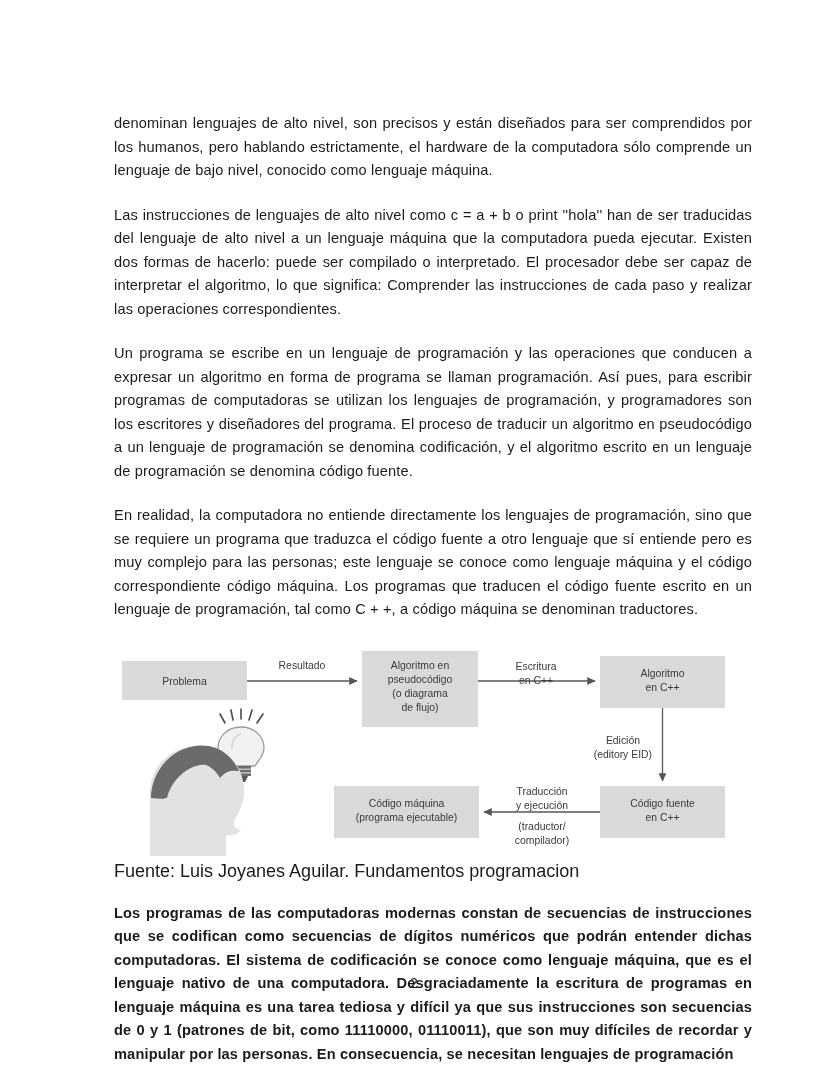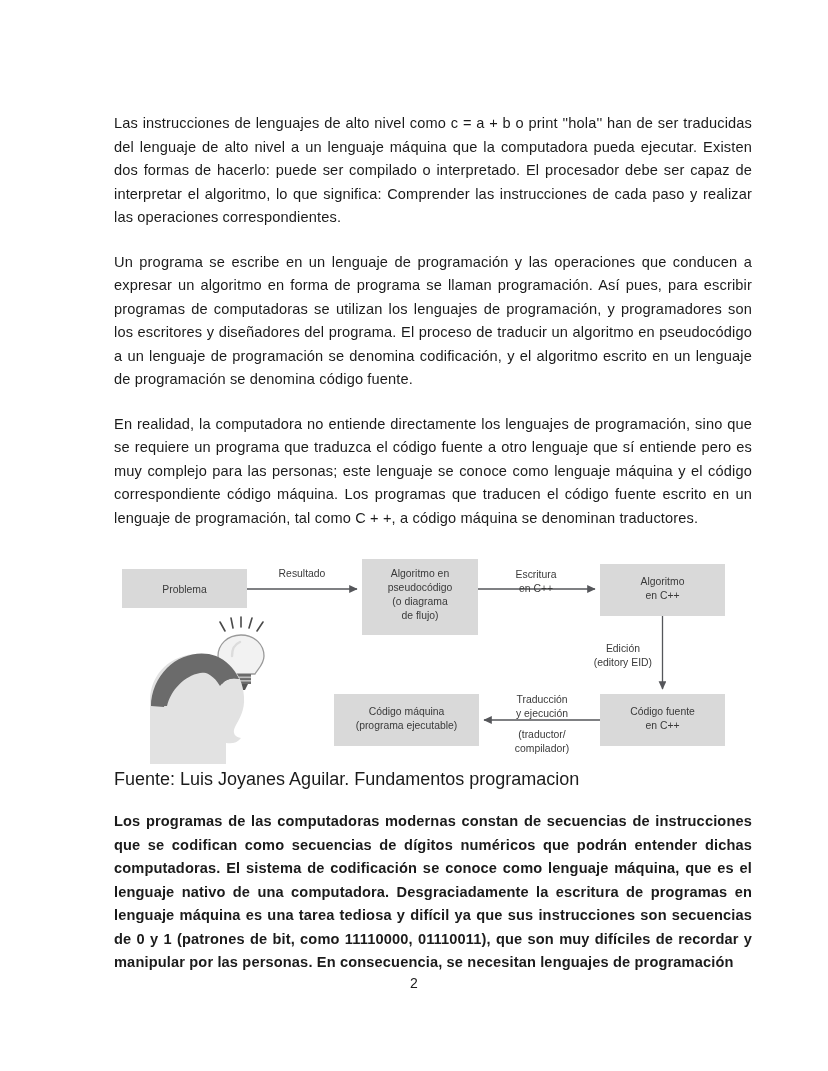--- a/index.html
+++ b/index.html
@@ -63,20 +63,21 @@
 
   .box-text { font-size: 10.4px; fill: #3a3a3a; font-family: "Liberation Sans", sans-serif; }
   .edge-text { font-size: 10.4px; fill: #3a3a3a; font-family: "Liberation Sans", sans-serif; }
 </style>
 </head>
 <body>
 
 <div class="page">
   <div class="content">
 
+    <p class="para">denominan lenguajes de alto nivel, son precisos y están diseñados para ser comprendidos por los humanos, pero hablando estrictamente, el hardware de la computadora sólo comprende un lenguaje de bajo nivel, conocido como lenguaje máquina.</p>
     <p class="para">Las instrucciones de lenguajes de alto nivel como c = a + b o print ''hola'' han de ser traducidas del lenguaje de alto nivel a un lenguaje máquina que la computadora pueda ejecutar. Existen dos formas de hacerlo: puede ser compilado o interpretado. El procesador debe ser capaz de interpretar el algoritmo, lo que significa: Comprender las instrucciones de cada paso y realizar las operaciones correspondientes.</p>
     <p class="para">Un programa se escribe en un lenguaje de programación y las operaciones que conducen a expresar un algoritmo en forma de programa se llaman programación. Así pues, para escribir programas de computadoras se utilizan los lenguajes de programación, y programadores son los escritores y diseñadores del programa. El proceso de traducir un algoritmo en pseudocódigo a un lenguaje de programación se denomina codificación, y el algoritmo escrito en un lenguaje de programación se denomina código fuente.</p>
     <p class="para">En realidad, la computadora no entiende directamente los lenguajes de programación, sino que se requiere un programa que traduzca el código fuente a otro lenguaje que sí entiende pero es muy complejo para las personas; este lenguaje se conoce como lenguaje máquina y el código correspondiente código máquina. Los programas que traducen el código fuente escrito en un lenguaje de programación, tal como C + +, a código máquina se denominan traductores.</p>
 
     <div class="figure">
       <svg class="fig-svg" width="638" height="213" viewBox="0 0 638 213" xmlns="http://www.w3.org/2000/svg">
         <defs>
           <marker id="arrowR" markerWidth="7" markerHeight="7" refX="6" refY="3" orient="auto">
             <path d="M0,0 L6.5,3 L0,6 Z" fill="#55565a"></path>
           </marker>

